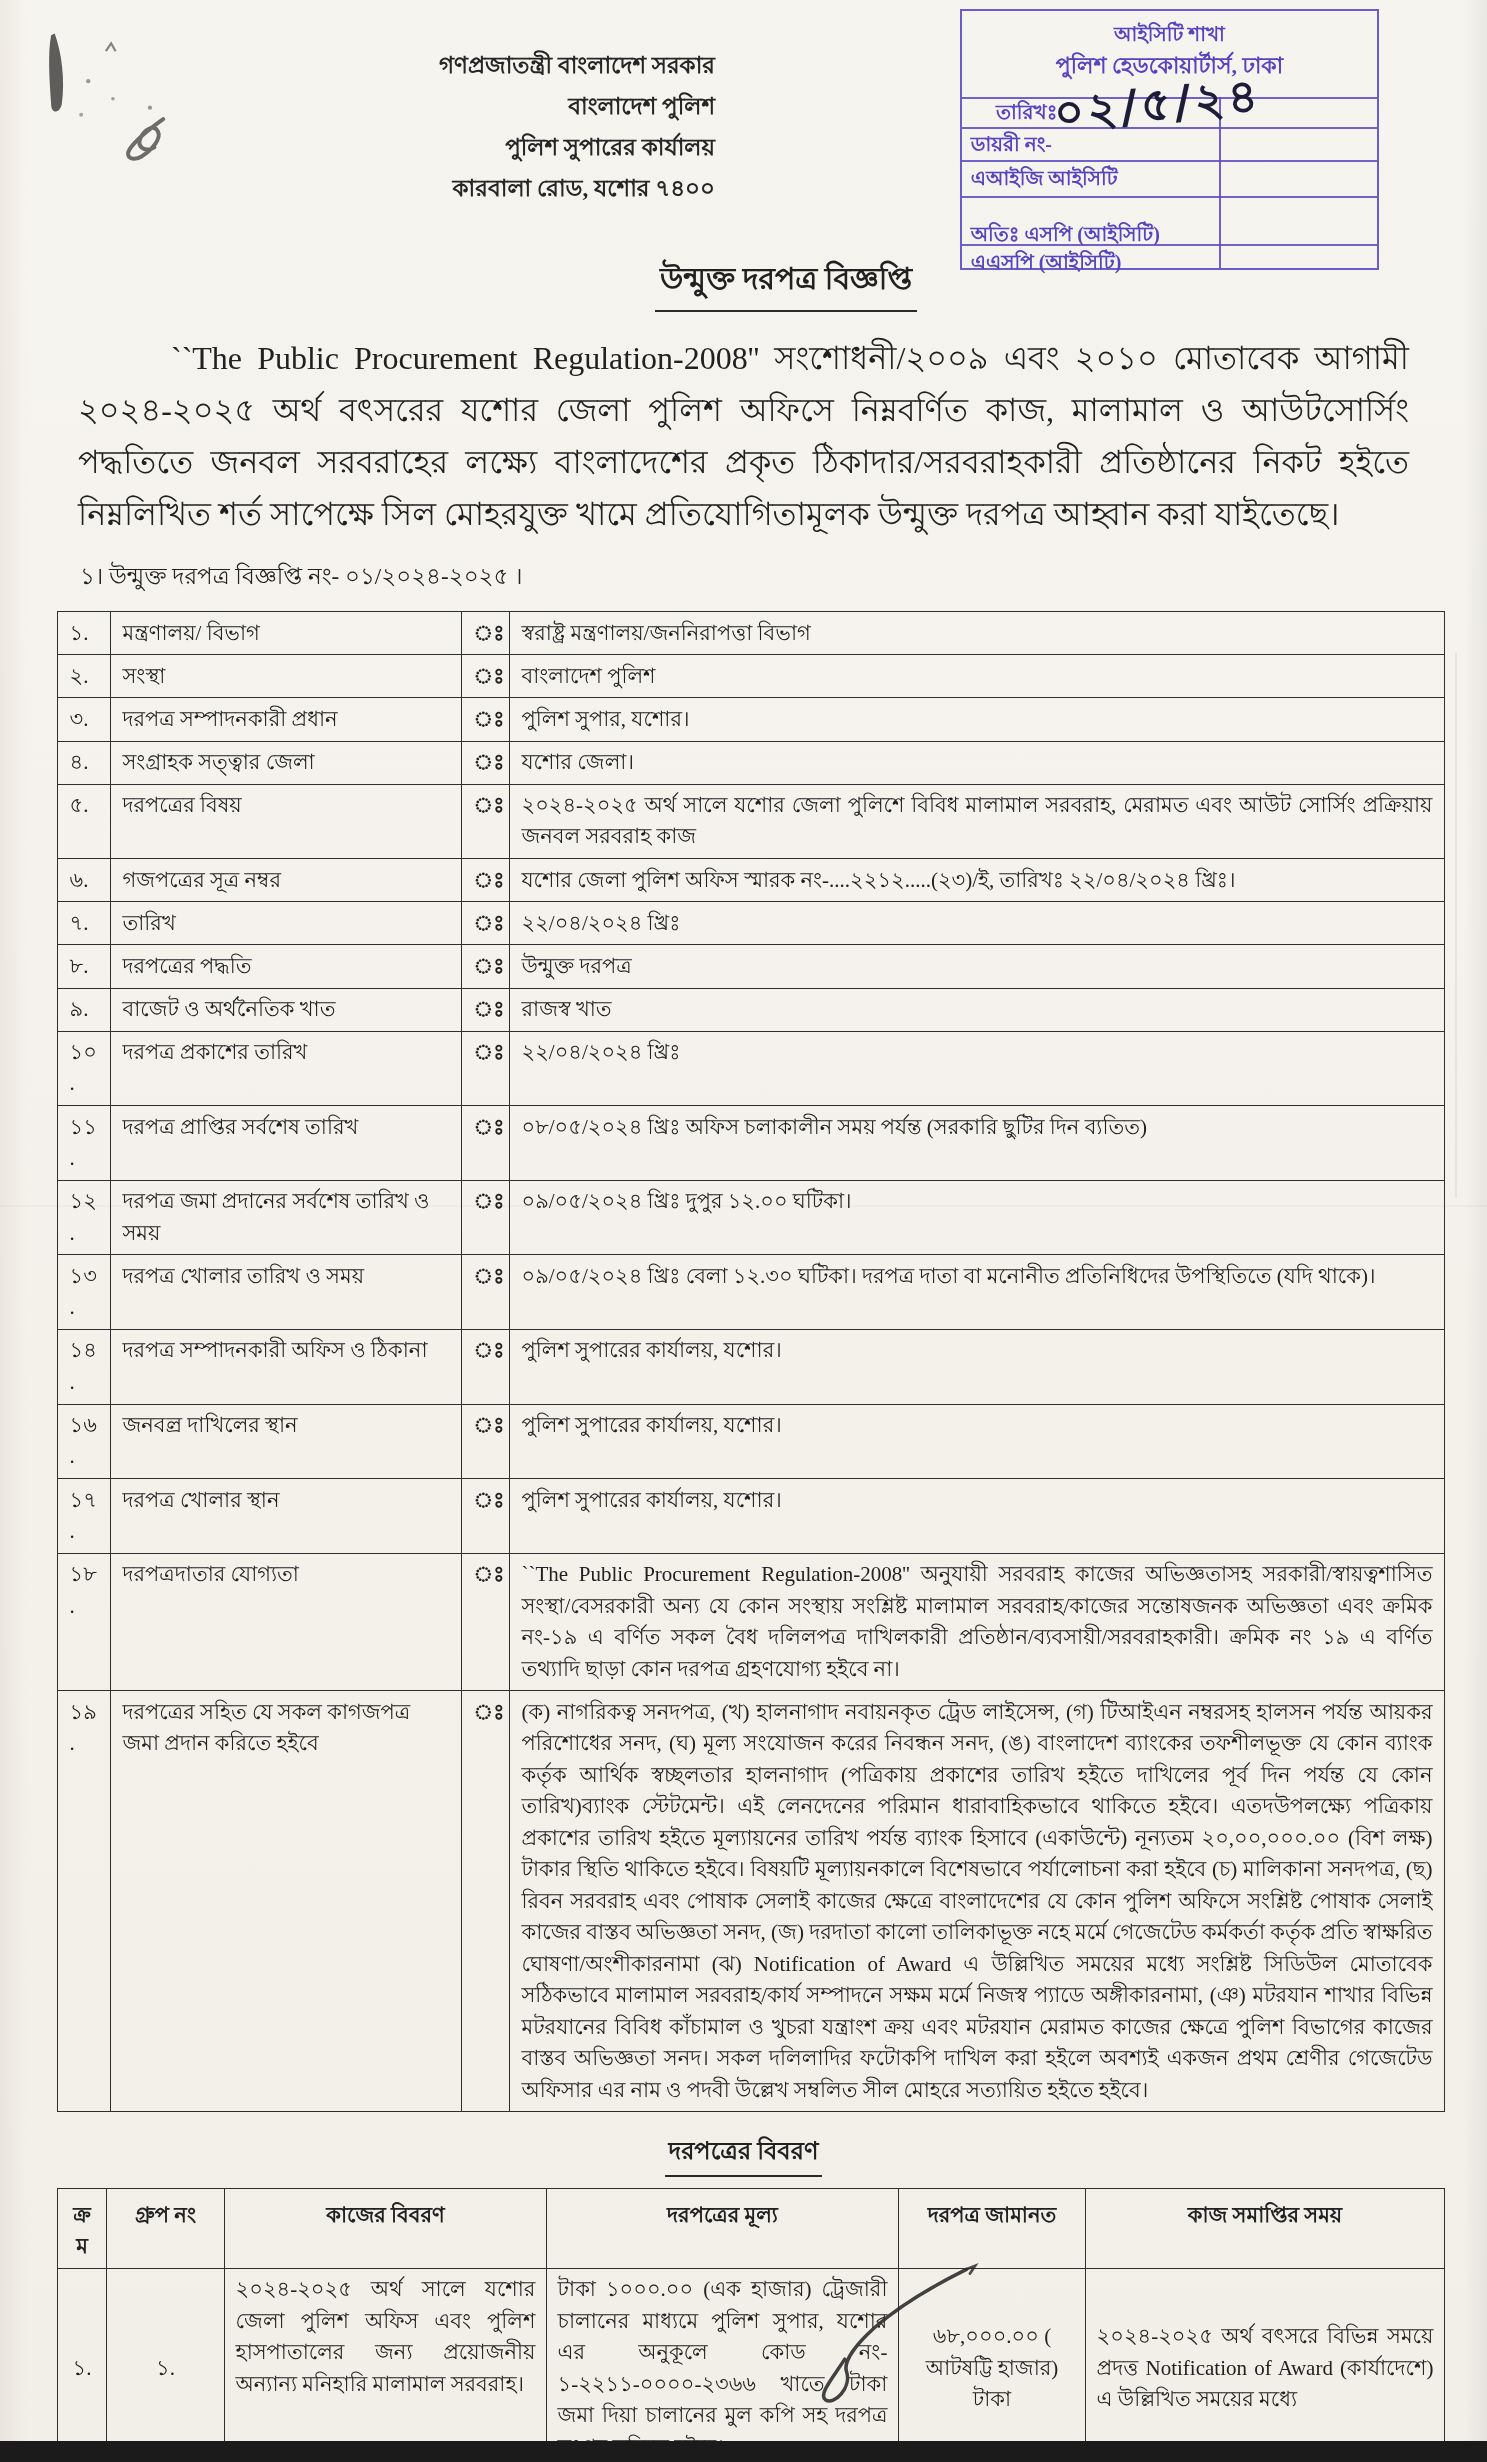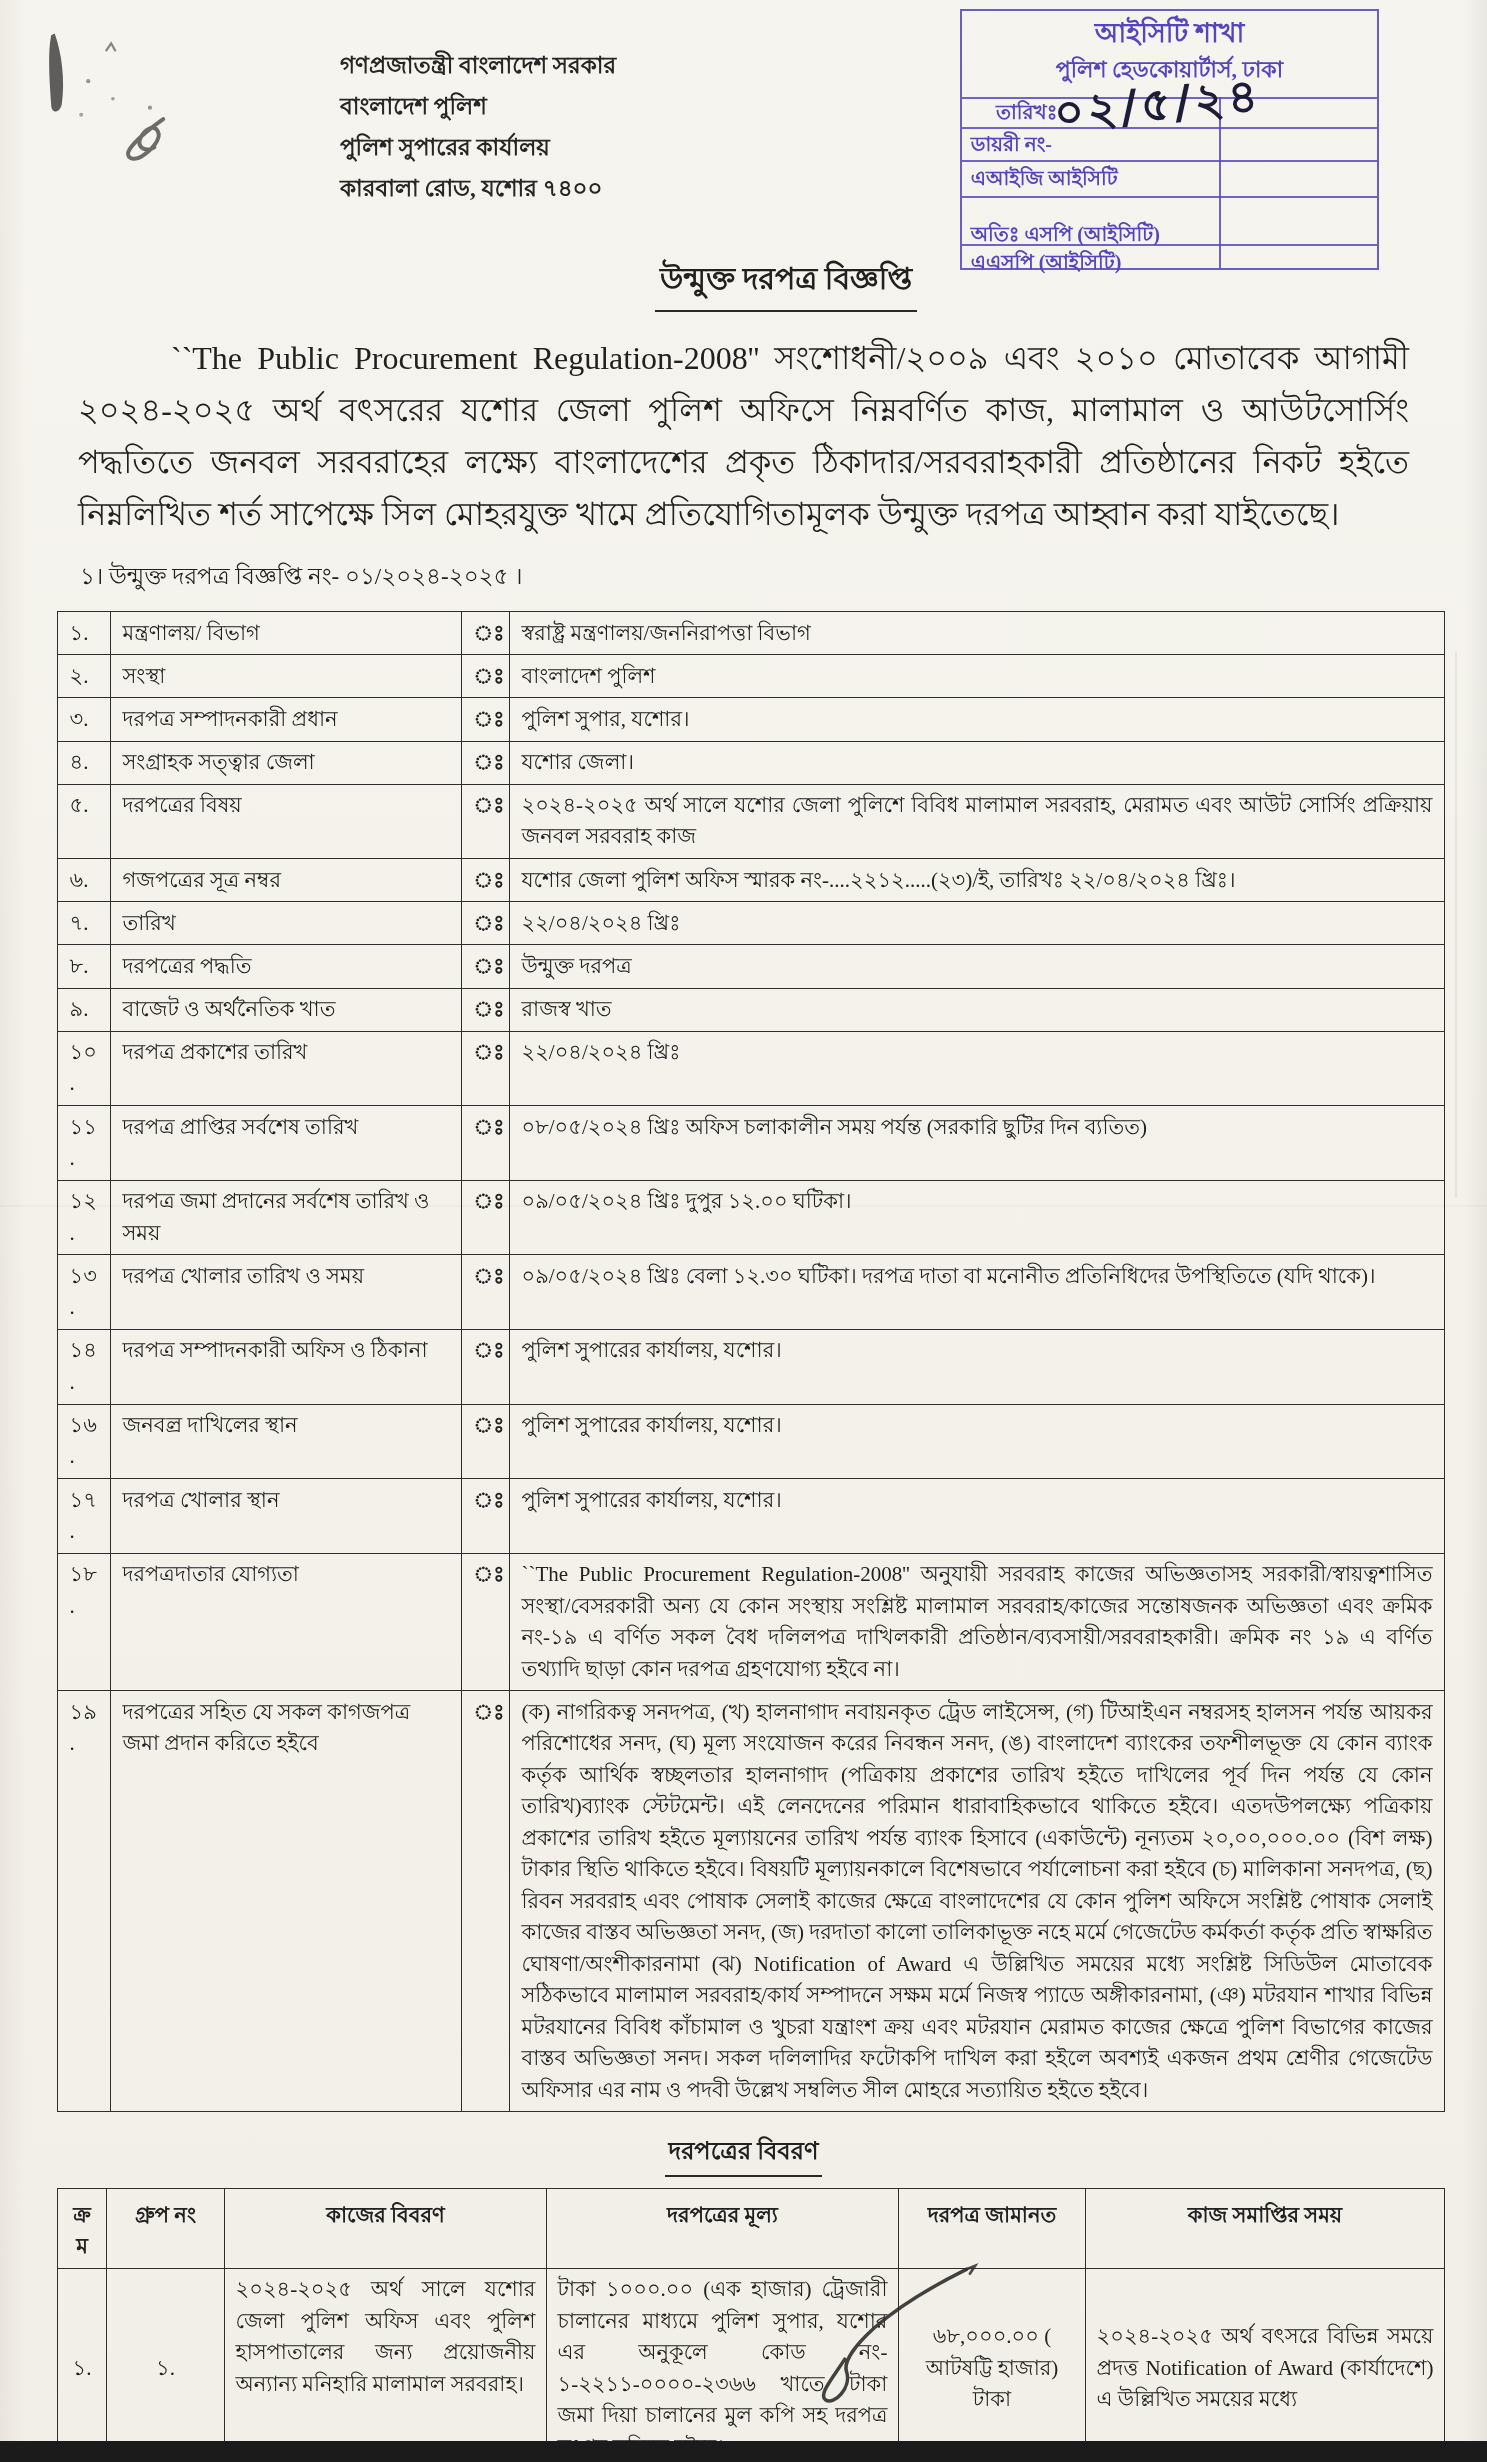--- a/index.html
+++ b/index.html
@@ -14,35 +14,35 @@
   }
   .crease-v{position:absolute;width:1.8px;background:rgba(60,50,40,0.07);}
   .crease-h{position:absolute;height:1.8px;background:rgba(60,50,40,0.06);}
 
   
   .marks-tl{position:absolute;left:0;top:0;}
   .sig{position:absolute;left:806px;top:2255px;}
 
   
   .gov-header{
-    position:absolute;top:46px;left:340px;width:393px;
-    text-align:left;font-size:23px;font-weight:600;line-height:1.78;
+    position:absolute;top:46px;left:322px;width:393px;
+    text-align:right;font-size:23px;font-weight:600;line-height:1.78;
     color:#262626;
   }
 
   
   .stamp{
     position:absolute;left:960px;top:8.8px;width:419px;height:261px;
     border:2.6px solid rgba(88,72,192,0.88);
     color:#5646bd;box-sizing:border-box;
     background:rgba(255,255,255,0.0);
   }
   .stamp-head{height:86px;border-bottom:2.2px solid rgba(88,72,192,0.85);
     display:flex;flex-direction:column;justify-content:center;align-items:center;}
-  .stamp-title{font-size:27px;font-weight:bold;line-height:1.1;}
+  .stamp-title{font-size:20px;font-weight:bold;line-height:1.1;}
   .stamp-sub{font-size:22px;font-weight:600;margin-top:3.5px;}
   .stamp-row{box-sizing:border-box;border-bottom:2.2px solid rgba(88,72,192,0.85);
     font-size:20px;font-weight:600;padding:1.8px 8.8px 0 8.8px;display:flex;align-items:center;}
   .stamp-row.last{border-bottom:none;}
   .stamp-vline{position:absolute;top:86px;bottom:0;left:62%;width:2.2px;
     background:rgba(88,72,192,0.85);}
   .stamp-handwritten{
     position:absolute;left:92px;top:58px;font-size:46px;font-weight:bold;
     color:#1d1d38;transform:rotate(-5deg);letter-spacing:3.5px;
     font-family:"DejaVu Sans","Liberation Sans",sans-serif;

